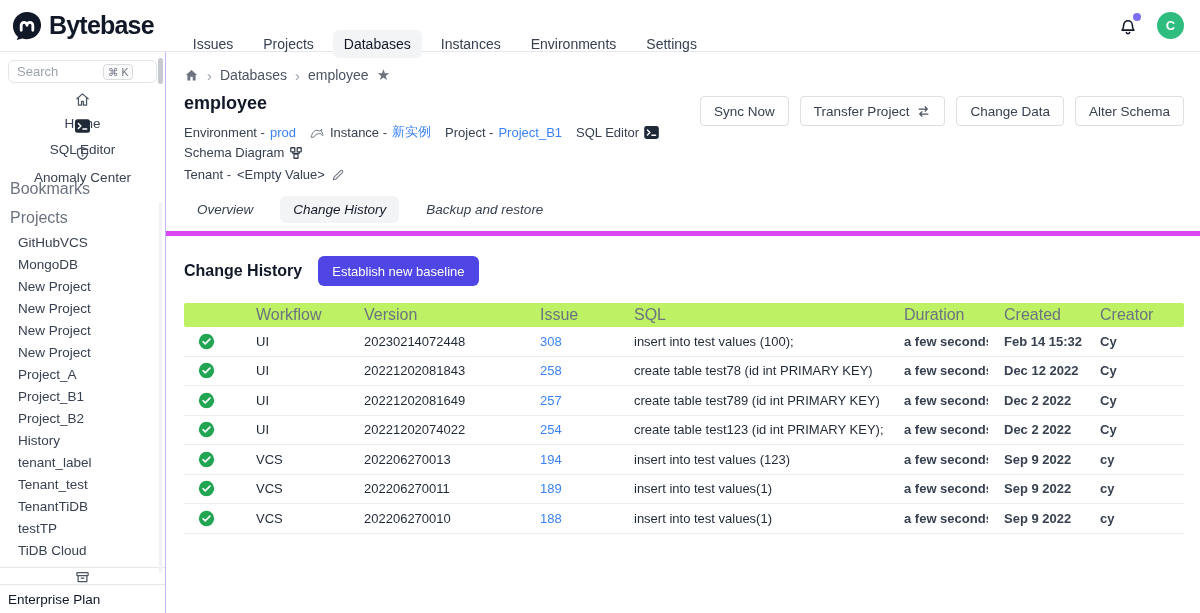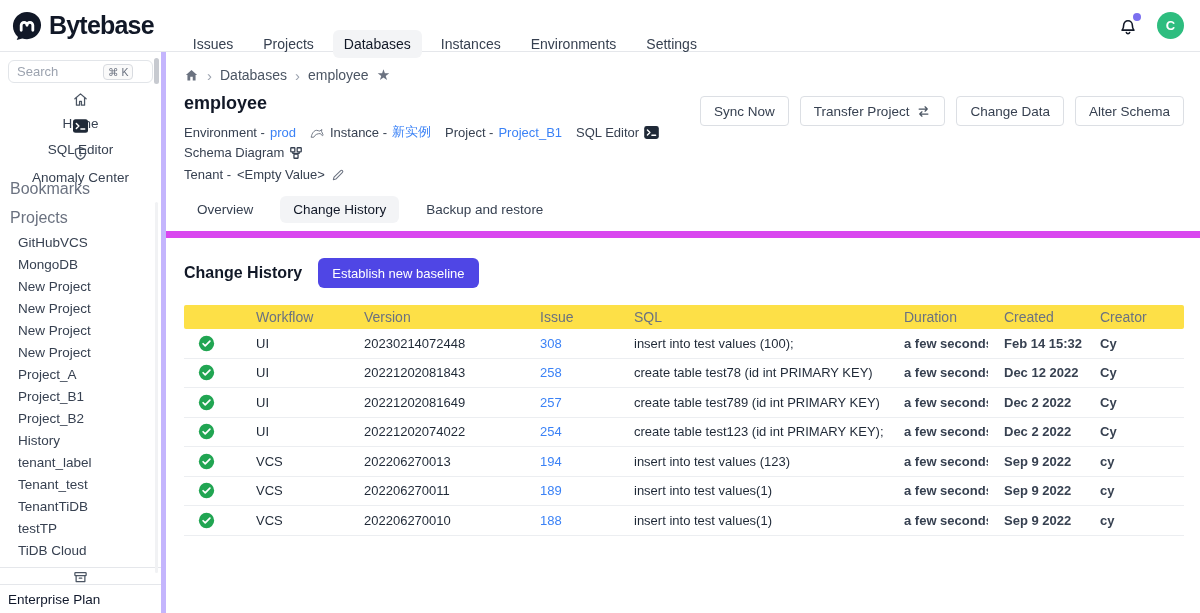--- a/index.html
+++ b/index.html
@@ -14,21 +14,21 @@
   .nav-links { display:flex; align-items:center; gap:8px; margin-left:28px;margin-top:36px; }
   .nav-link { font-size:14px; color:#374151; padding:6px 11px; border-radius:6px; cursor:pointer; white-space:nowrap; }
   .nav-link.active { background:#f3f4f6; color:#111827; }
   .nav-right { margin-left:auto; display:flex; align-items:center; gap:18px; }
   .bell-wrap { position:relative; width:22px; height:22px; cursor:pointer; }
   .bell-dot { position:absolute; top:-2px; right:-2px; width:8px; height:8px; border-radius:50%; background:#7b6ff0; }
   .avatar { width:27px; height:27px; border-radius:50%; background:#2ebd7f; color:#fff; font-size:13px; font-weight:600; display:flex; align-items:center; justify-content:center; cursor:pointer; }
 
   
   .layout { display:flex; height:561px; }
-  .sidebar { position:relative; width:166px; flex:0 0 166px; border-right:5px solid #c4b5fd; padding:8px 8px 0 8px; overflow:hidden; }
+  .sidebar { position:relative; width:166px; flex:0 0 166px; border-right:1px solid #c4b5fd; padding:8px 8px 0 8px; overflow:hidden; }
   .main { flex:1; overflow:hidden; }
 
   
   .search-box { display:flex; align-items:center; height:23px; border:1px solid #e2e5e9; border-radius:6px; padding:0 4px 0 8px; background:#fff; }
   .search-box input { border:none; outline:none; width:86px; font-size:13px; color:#374151; font-family:"Liberation Sans",sans-serif; background:transparent; }
   .search-box input::placeholder { color:#9ca3af; }
   .kbd { font-size:10.5px; color:#6b7280; border:1px solid #d8dbe0; border-radius:4px; padding:1px 4px; background:#fafafa; white-space:nowrap; }
   .side-item { display:flex; align-items:center; gap:9px; height:27px; padding:0 6px; font-size:13.5px; color:#374151; border-radius:5px; cursor:pointer;flex-direction:column; }
   .side-section { font-size:16px; color:#6b7280; padding:7px 2px 4px 2px; }
   .proj-item { font-size:13.5px; color:#374151; padding:3.5px 2px 3.5px 10px; cursor:pointer; border-radius:4px; white-space:nowrap; overflow:hidden; }
@@ -48,31 +48,31 @@
   .meta-item { display:flex; align-items:center; gap:5px; }
   .blue-link { color:#3b82f6; cursor:pointer; }
   .meta-line2 { display:flex; align-items:center; gap:6px; margin-top:7px; font-size:13px; color:#374151; }
   .btn-row { display:flex; gap:11px; margin-top:12px; }
   .btn { display:flex; align-items:center; gap:7px; height:30px; padding:0 13px; border:1px solid #dcdfe4; border-radius:4px; background:#fff; font-size:13.5px; color:#374151; cursor:pointer; white-space:nowrap; font-family:"Liberation Sans",sans-serif; }
 
   
   .tabs { display:flex; align-items:center; gap:14px; margin:14px 0 0 18px; padding-bottom:8px; }
   .tab { font-size:13.5px; color:#374151; padding:6px 13px; border-radius:6px; cursor:pointer; }
   .tab.active { background:#f3f4f6; color:#111827; font-weight:500; }
-  .tabs-divider { border-bottom:7px solid #d946ef; }
+  .tabs-divider { border-bottom:5px solid #d946ef;font-style:italic; }
 
   
   .section-head { display:flex; align-items:center; gap:16px; margin:20px 0 0 18px; }
   .section-title { font-size:16px; font-weight:700; color:#111827; }
   .primary-btn { background:#4f46e5; color:#fff; border:none; border-radius:6px; height:30px; padding:0 14px; font-size:13px; font-weight:500; cursor:pointer; font-family:"Liberation Sans",sans-serif; }
 
   
   .table { width:1000px; margin:17px 0 0 18px; font-size:13px; }
   .t-head, .t-row { display:grid; grid-template-columns:56px 108px 176px 94px 270px 100px 96px 100px; align-items:center; }
-  .t-head { background:#fde047; height:24px; color:#6b7280; font-size:14px; border-radius:2px; }
+  .t-head { background:#bef264; height:24px; color:#6b7280; font-size:16px; border-radius:2px; }
   .t-row { height:29.5px; border-bottom:1px solid #eceef1; background:#fff; }
   .t-cell { padding-left:16px; white-space:nowrap; overflow:hidden; }
   .t-cell.first { padding-left:14px; display:flex; align-items:center; }
   .t-cell.issue { color:#3b82f6; font-weight:500; cursor:pointer; }
   .t-cell.bold { font-weight:700; color:#374151; }
   .icon { display:inline-flex; flex:0 0 auto; }
 </style>
 </head>
 <body>
 

